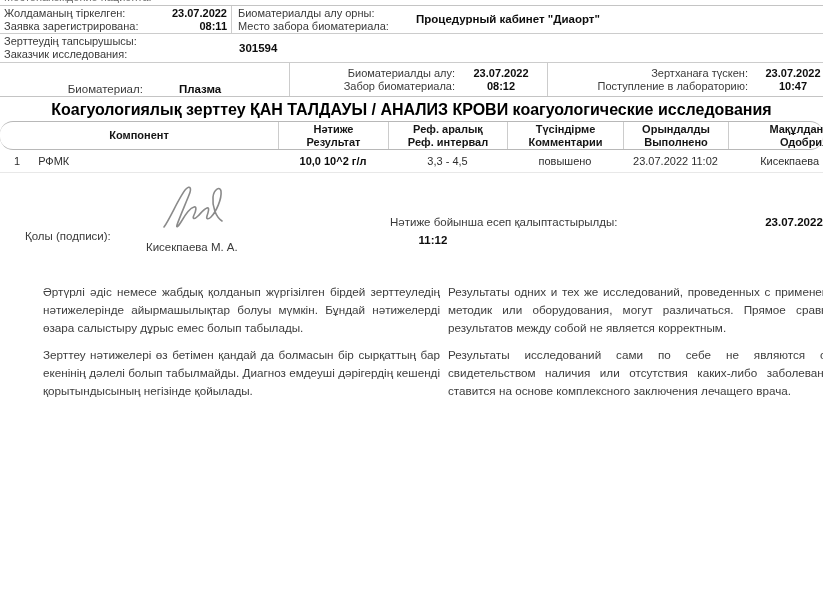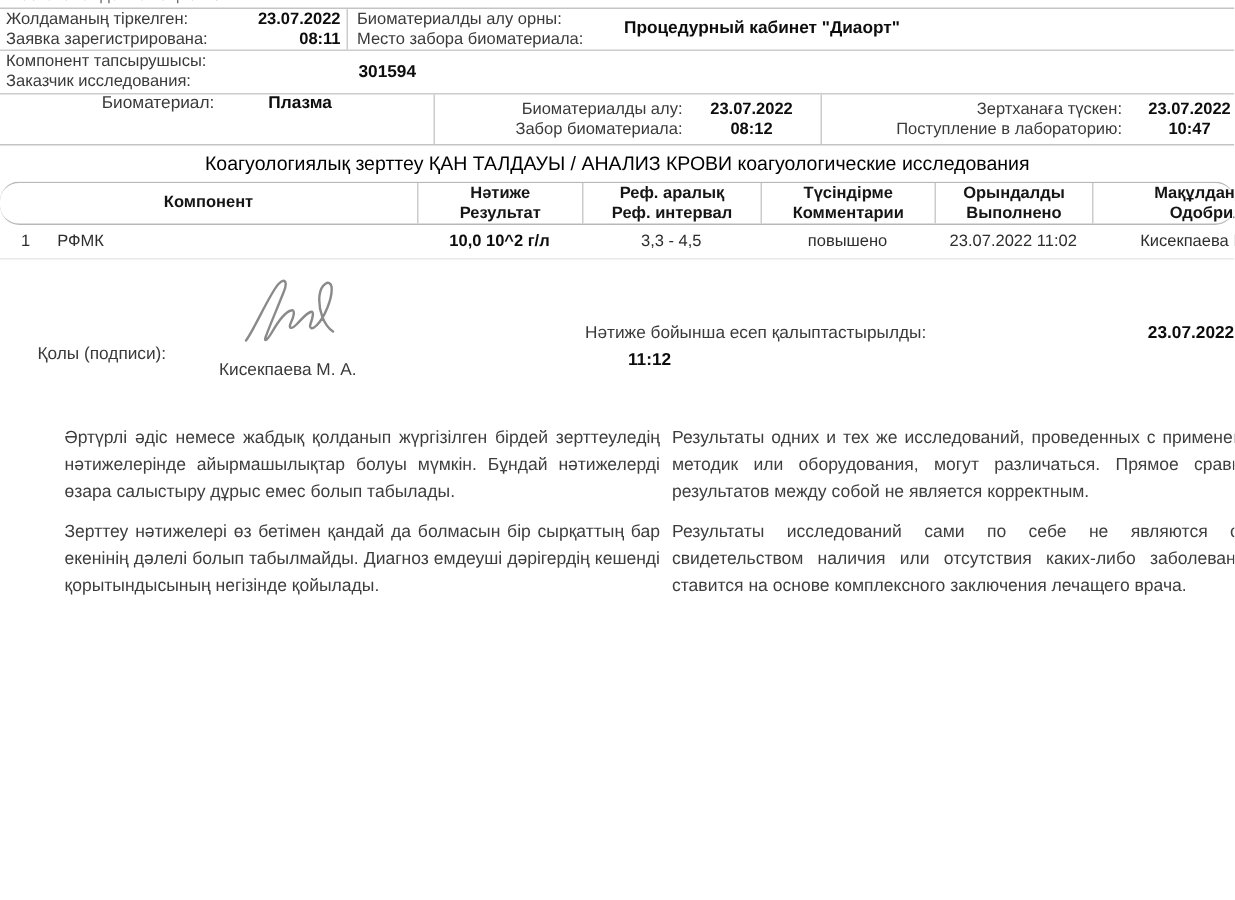--- a/index.html
+++ b/index.html
@@ -21,32 +21,32 @@
   .row1-right .labels { width:168px; }
   .row1-right .big-val { font-size:11.5px; font-weight:bold; color:#0d0d0d; margin-left:10px; margin-top:-2px; }
   .stack { display:flex; flex-direction:column; justify-content:center; }
   .rightcol { text-align:right; }
 
   .row2 { display:flex; height:29px; border-bottom:1px solid #ccc; padding:1px 4px; }
   .row2 .labels { width:232px; }
   .row2 .big-val { font-size:11.5px; font-weight:bold; color:#0d0d0d; align-self:center; margin-left:3px; }
 
   .row3 { display:flex; height:34px; border-bottom:1px solid #c4c4c4; }
-  .cell-a { flex:0 0 290px; border-right:1px solid #ccc; display:flex; align-items:flex-start; justify-content:center; gap:36px; }
+  .cell-a { flex:0 0 290px; border-right:1px solid #ccc; display:flex; align-items:flex-end; justify-content:center; gap:36px; }
   .cell-a .lbl { font-size:11.5px; }
   .cell-a .val { font-size:11.5px; }
   .pair-cell { display:flex; flex-direction:column; justify-content:center; padding:1px 0; }
   .pair-cell .line { display:flex; }
   .pair-cell .line .lbl { flex:1; text-align:right; }
   .cell-b { flex:0 0 258px; border-right:1px solid #ccc; }
   .cell-b .vcol { width:92px; text-align:center; }
   .cell-c { flex:0 0 290px; }
   .cell-c .vcol { width:90px; text-align:center; }
 
-  .doc-title { height:24px; padding-top:4px; text-align:center; font-size:13px; font-weight:normal; color:#000; }
+  .doc-title { height:24px; padding-top:4px; text-align:center; font-size:16px; font-weight:bold; color:#000; }
 
   .thead { display:flex; height:29px; border-top:1px solid #b8b8b8; border-bottom:1px solid #b8b8b8; align-items:center;border-radius:13px; }
   .th { text-align:center; font-size:11px; font-weight:bold; color:#151515; line-height:13px; }
   .col1 { flex:0 0 278px; }
   .col2 { flex:0 0 110px; border-left:1px solid #ccc; }
   .col3 { flex:0 0 119px; border-left:1px solid #ccc; }
   .col4 { flex:0 0 116px; border-left:1px solid #ccc; }
   .col5 { flex:0 0 105px; border-left:1px solid #ccc; }
   .col6 { flex:0 0 152px; border-left:1px solid #ccc; }
   .thead .col2,.thead .col3,.thead .col4,.thead .col5,.thead .col6 { align-self:stretch; display:flex; flex-direction:column; justify-content:center; }
@@ -95,21 +95,21 @@
       <div class="stack labels">
         <div class="lbl">Биоматериалды алу орны:</div>
         <div class="lbl">Место забора биоматериала:</div>
       </div>
       <div class="big-val">Процедурный кабинет "Диаорт"</div>
     </div>
   </div>
 
   <div class="row2">
     <div class="stack labels">
-      <div class="lbl">Компонент тапсырушысы:</div>
+      <div class="lbl">Зерттеудің тапсырушысы:</div>
       <div class="lbl">Заказчик исследования:</div>
     </div>
     <div class="big-val">301594</div>
   </div>
 
   <div class="row3">
     <div class="cell-a">
       <span class="lbl">Биоматериал:</span>
       <span class="val">Плазма</span>
     </div>

